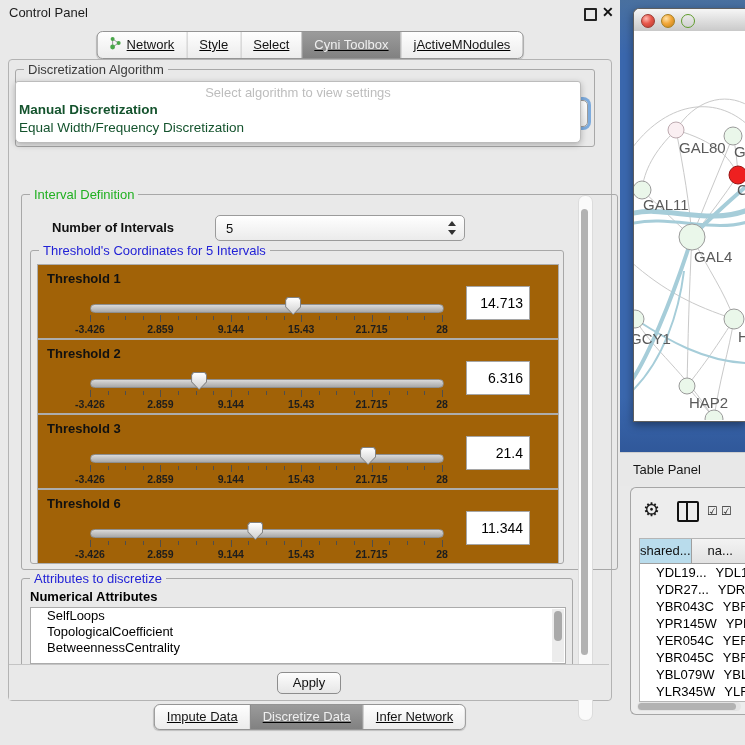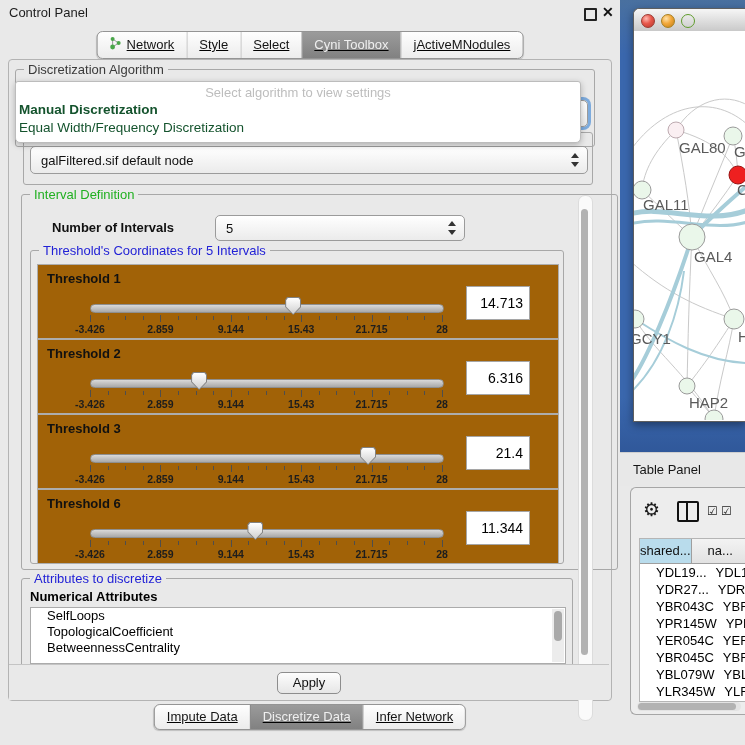--- a/index.html
+++ b/index.html
@@ -162,27 +162,20 @@
       </div>
 
       <div id="algo-popup">
         <div id="algo-hint">Select algorithm to view settings</div>
         <div id="algo-options">
             <div class="popup-opt bold" style="top: 20px;">Manual Discretization</div>
             <div class="popup-opt" style="top: 38px;">Equal Width/Frequency Discretization</div>
           </div>
       </div>
 
-      <div class="group" style="left:14px;top:72px;width:568px;height:51px;">
-        <span class="group-title">Table Data</span>
-        <div class="combo" style="left:6px;top:13px;width:556px;height:26px;">
-          <span class="ctext">galFiltered.sif default node</span>
-          <span class="spin"></span>
-        </div>
-      </div>
 
       <div class="group" style="left:12px;top:134px;width:550px;height:374px;padding-left:45px;">
         <span class="group-title gt-green">Interval Definition</span>
 
         <span style="position:absolute;left:30px;top:25px;font-size:13px;font-weight:bold;color:#111;">Number of Intervals</span>
         <div class="combo" style="left:193px;top:20px;width:248px;height:24px;">
           <span class="ctext">5</span>
           <span class="spin"></span>
         </div>
 

